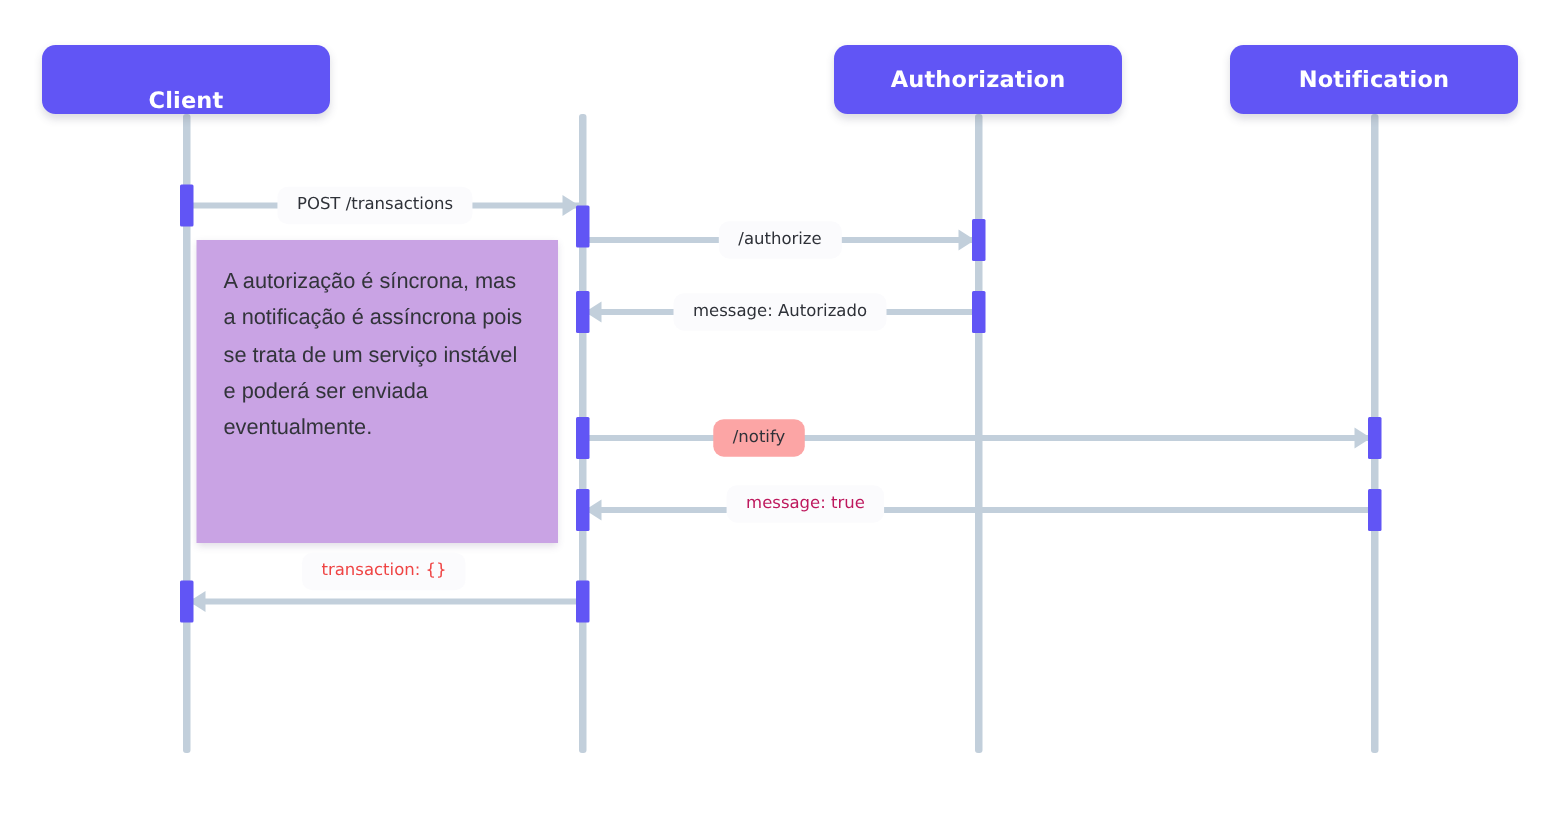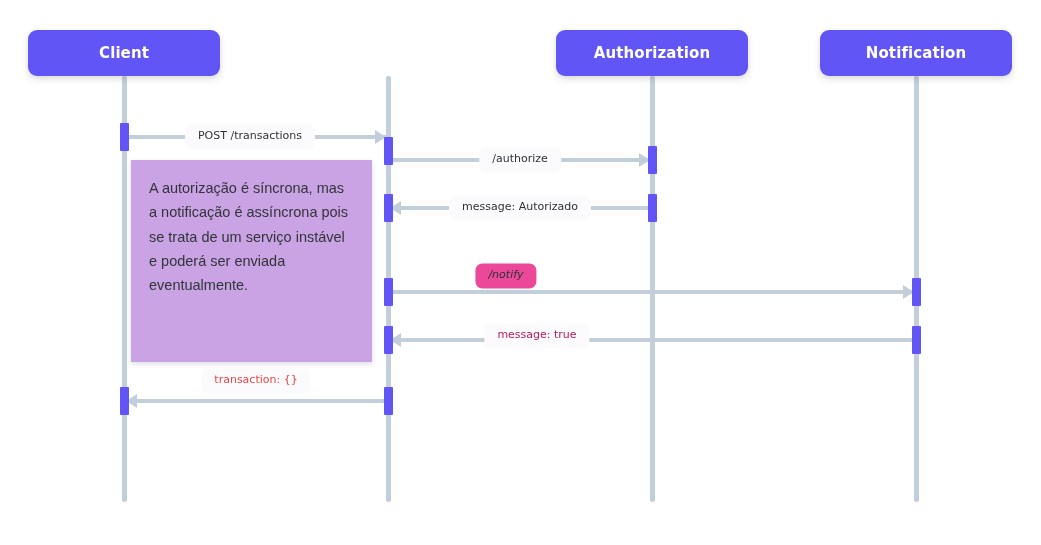--- a/index.html
+++ b/index.html
@@ -132,24 +132,24 @@
     <div class="activation" style="left: 647.5px; top: 194px; height: 28px; background: rgb(97, 85, 245);"></div>
     <div class="activation" style="left: 383.5px; top: 278px; height: 28px; background: rgb(97, 85, 245);"></div>
     <div class="activation" style="left: 911.5px; top: 278px; height: 28px; background: rgb(97, 85, 245);"></div>
     <div class="activation" style="left: 383.5px; top: 326px; height: 28px; background: rgb(97, 85, 245);"></div>
     <div class="activation" style="left: 911.5px; top: 326px; height: 28px; background: rgb(97, 85, 245);"></div>
     <div class="activation" style="left: 119.5px; top: 387px; height: 28px; background: rgb(97, 85, 245);"></div>
     <div class="activation" style="left: 383.5px; top: 387px; height: 28px; background: rgb(97, 85, 245);"></div>
     <div class="msg-label" style="left: 250px; top: 137px; background: rgb(251, 251, 253); color: rgb(46, 49, 56);">POST /transactions</div>
     <div class="msg-label" style="left: 520px; top: 208px; background: rgb(251, 251, 253); color: rgb(46, 49, 56);">message: Autorizado</div>
     <div class="msg-label" style="left: 520px; top: 160px; background: rgb(251, 251, 253); color: rgb(46, 49, 56);">/authorize</div>
-    <div class="msg-label" style="left: 506px; top: 276px; background: #ec4899; color: rgb(46, 49, 56); font-style: italic;">/notify</div>
+    <div class="msg-label" style="left: 506px; top: 292px; background: #fca5a5; color: rgb(46, 49, 56);">/notify</div>
     <div class="msg-label" style="left: 537px; top: 336px; background: rgb(251, 251, 253); color: #be185d;">message: true</div>
     <div class="msg-label" style="left: 256px; top: 381px; background: rgb(251, 251, 253); color: #ef4444;">transaction: {}</div>
-    <div class="participant" style="left: 28px; top: 30px; width: 192px; background: rgb(97, 85, 245);">
+    <div class="participant" style="left: 28px; top: 30px; width: 192px; background: rgb(97, 85, 245); align-items: flex-end;">
       <span class="participant-label" style="color: rgb(255, 255, 255);">Client</span>
     </div>
     <div class="participant" style="left: 820px; top: 30px; width: 192px; background: rgb(97, 85, 245);">
       <span class="participant-label" style="color: rgb(255, 255, 255);">Notification</span>
     </div>
     <div class="participant" style="left: 556px; top: 30px; width: 192px; background: rgb(97, 85, 245);">
       <span class="participant-label" style="color: rgb(255, 255, 255);">Authorization</span>
     </div>
   </div>
 

